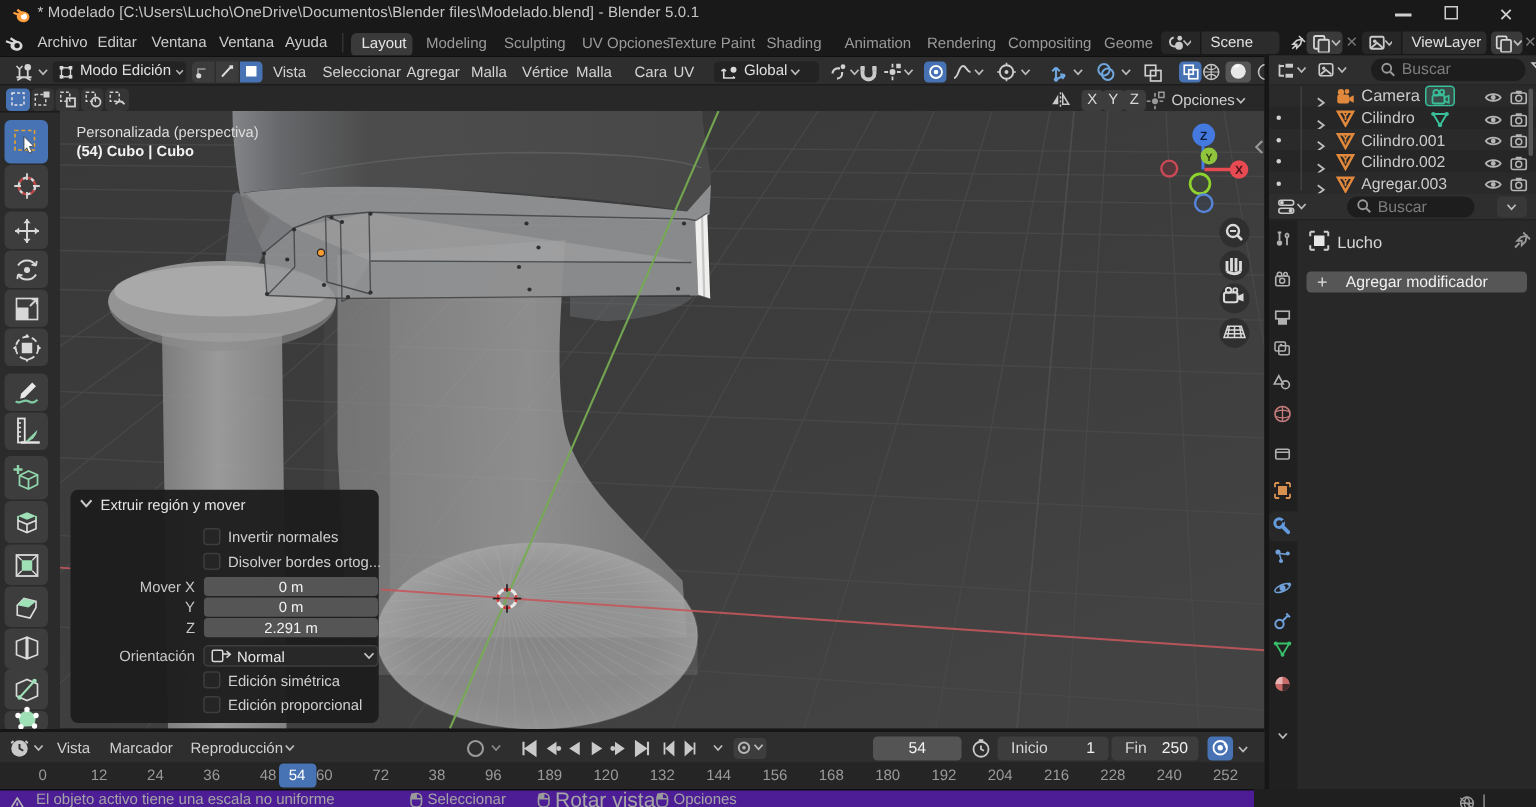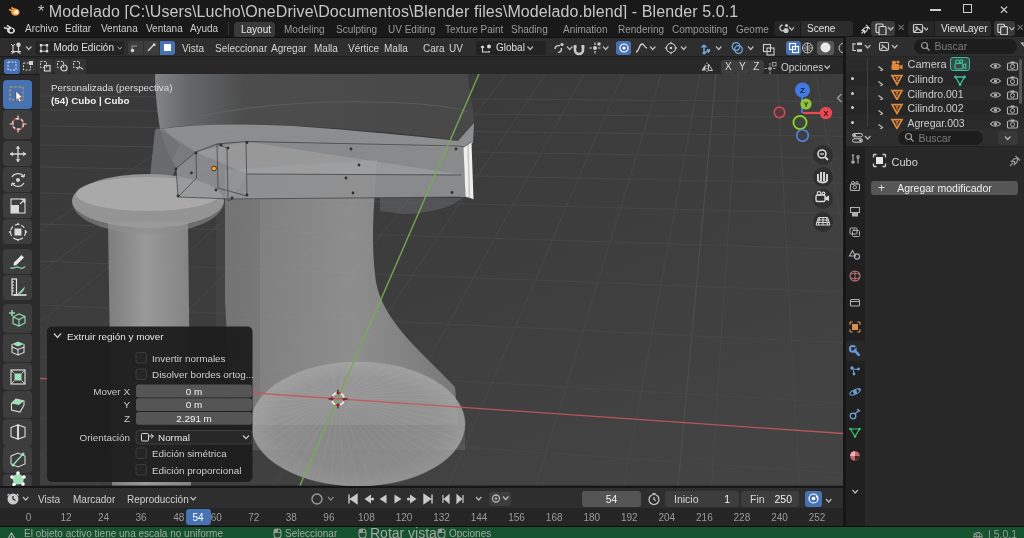--- a/index.html
+++ b/index.html
@@ -4,42 +4,42 @@
 body{width:1024px;height:538px;position:relative;background:#1f1f1f;font-family:"Liberation Sans",sans-serif;overflow:hidden}
 .abs{position:absolute}
 .r{display:flex;align-items:center}
 </style></head><body>
 <div class="abs" style="left:0;top:0;width:1024px;height:19px;background:#191919">
 <div class="abs" style="left:8px;top:3px"><svg width="14" height="13" viewBox="0 0 14 13" style="">
         <path d="M3.2,8.2 C3.2,6 5.3,4.4 7.6,4.6 C9.9,4.8 11.6,6.4 11.6,8.3 C11.6,10.3 9.8,11.8 7.5,11.8 C5.2,11.8 3.2,10.2 3.2,8.2 Z" fill="#ff9f3e"></path>
         <circle cx="8" cy="8" r="2" fill="#fff"></circle>
         <path d="M1,5.5 L6,7.5 M3.5,3.5 L7.5,6.5" stroke="#ff9f3e" stroke-width="1.6"></path>
       </svg></div>
-<div class="abs" style="left:38px;top:3px;font-size:16px;color:#c7c7c7;letter-spacing:0.1px">* Modelado [C:\Users\Lucho\OneDrive\Documentos\Blender files\Modelado.blend] - Blender 5.0.1</div>
+<div class="abs" style="left:25px;top:3px;font-size:10px;color:#c7c7c7;letter-spacing:0.1px">* Modelado [C:\Users\Lucho\OneDrive\Documentos\Blender files\Modelado.blend] - Blender 5.0.1</div>
 <div class="abs" style="left:930px;top:9px;width:11px;height:1.5px;background:#cfcfcf"></div>
 <div class="abs" style="left:963px;top:4px;width:9px;height:9px;border:1.2px solid #cfcfcf"></div>
 <div class="abs" style="left:999px;top:3px;font-size:12px;color:#cfcfcf">✕</div>
 </div>
 <div class="abs" style="left:0;top:19px;width:1024px;height:18px;background:#191919">
 <div class="abs" style="left:3px;top:2px"><svg width="16" height="14" viewBox="0 0 16 14" style="">
         <path d="M4,9.5 C4,7.5 6,6 8.2,6.2 C10.4,6.4 12,7.9 12,9.6 C12,11.4 10.2,12.8 8,12.8 C5.8,12.8 4,11.3 4,9.5 Z" fill="#d8d8d8"></path>
         <circle cx="8.4" cy="9.4" r="1.8" fill="#191919"></circle>
         <path d="M1,6.5 L6.5,8.5 M4,4.5 L8,7" stroke="#d8d8d8" stroke-width="1.5"></path>
       </svg><path transform="translate(-17,0)" d="M17,6 l2.7,3 l2.7,-3" stroke="#bbb" stroke-width="1.2" fill="none"></path></div>
 <div class="abs" style="left:25px;top:4px;font-size:10px;color:#cdcdcd">Archivo</div>
 <div class="abs" style="left:65px;top:4px;font-size:10px;color:#cdcdcd">Editar</div>
 <div class="abs" style="left:101px;top:4px;font-size:10px;color:#cdcdcd">Ventana</div>
 <div class="abs" style="left:146px;top:4px;font-size:10px;color:#cdcdcd">Ventana</div>
 <div class="abs" style="left:190px;top:4px;font-size:10px;color:#cdcdcd">Ayuda</div>
 <div class="abs" style="left:228px;top:3px;width:1px;height:13px;background:#333"></div>
 <div class="abs" style="left:234px;top:3px;width:41px;height:16px;background:#3a3a3a;border-radius:4px"></div>
 <div class="abs" style="left:241px;top:5px;font-size:10px;color:#e6e6e6">Layout</div>
 <div class="abs" style="left:284px;top:5px;font-size:10px;color:#9a9a9a">Modeling</div>
 <div class="abs" style="left:336px;top:5px;font-size:10px;color:#9a9a9a">Sculpting</div>
-<div class="abs" style="left:388px;top:5px;font-size:10px;color:#9a9a9a">UV Editing</div>
+<div class="abs" style="left:388px;top:5px;font-size:10px;color:#9a9a9a">UV Opciones</div>
 <div class="abs" style="left:445px;top:5px;font-size:10px;color:#9a9a9a">Texture Paint</div>
 <div class="abs" style="left:511px;top:5px;font-size:10px;color:#9a9a9a">Shading</div>
 <div class="abs" style="left:563px;top:5px;font-size:10px;color:#9a9a9a">Animation</div>
 <div class="abs" style="left:618px;top:5px;font-size:10px;color:#9a9a9a">Rendering</div>
 <div class="abs" style="left:672px;top:5px;font-size:10px;color:#9a9a9a">Compositing</div>
 <div class="abs" style="left:736px;top:5px;font-size:10px;color:#9a9a9a">Geome</div>
 <div class="abs" style="left:772px;top:1px;width:252px;height:16px;background:#191919"></div>
 <div class="abs r" style="left:774px;top:1.5px;width:26px;height:15px;background:#262626;border-radius:3px 0 0 3px;padding-left:3px">
       <svg width="17" height="13" viewBox="0 0 17 13" style="">
         <path d="M5.5,3 a3,3 0 1 0 3,4.5" fill="none" stroke="#c9c9c9" stroke-width="1.3"></path>
@@ -865,21 +865,21 @@
         <path d="M7,2.2 A4.8,4.8 0 0 0 2.2,7 L7,7 Z" fill="#e8b4b4"></path>
         <path d="M7,11.8 A4.8,4.8 0 0 0 11.8,7 L7,7 Z" fill="#402a2a"></path>
       </svg></div>
 <div class="abs" style="left:4px;top:355px"><svg width="12" height="12" viewBox="0 0 12 12" style="">
         <path d="M2.5,4 l2.7,3 l2.7,-3" stroke="#bbb" stroke-width="1.2" fill="none"></path>
       </svg></div>
 <div class="abs" style="left:26px;top:24px"><svg width="15" height="15" viewBox="0 0 15 15" style="">
         <rect x="4" y="4" width="7" height="7" fill="#e6e6e6"></rect>
         <path d="M1.5,1.5 h3 M1.5,1.5 v3 M13.5,1.5 h-3 M13.5,1.5 v3 M1.5,13.5 h3 M1.5,13.5 v-3 M13.5,13.5 h-3 M13.5,13.5 v-3" stroke="#cfcfcf" stroke-width="1.3" fill="none"></path>
       </svg></div>
-<div class="abs" style="left:46px;top:27px;font-size:11px;color:#d6d6d6">Cubo</div>
+<div class="abs" style="left:46px;top:27px;font-size:11px;color:#d6d6d6">Lucho</div>
 <div class="abs" style="left:162px;top:25px"><svg width="13" height="13" viewBox="0 0 13 13" style="">
         <path d="M7.5,1 L12,5.5 M9.8,3.2 L6,4 L3.5,6.5 L6.5,6.5 L6.5,9.5 L9,7 L9.8,3.2 Z M5,8 L2,11" fill="none" stroke="#9a9a9a" stroke-width="1.2"></path>
       </svg></div>
 <div class="abs r" style="left:25.5px;top:52px;width:147px;height:14.5px;background:#565656;border-radius:3px;justify-content:center;font-size:10.5px;color:#efefef"><span style="position:absolute;left:7px;top:0.5px;font-size:12px;color:#dfdfdf">+</span>Agregar modificador</div>
 </div>
 <div class="abs" style="left:0;top:485.5px;width:843px;height:22.5px;background:#2e2e2e;border-top:2px solid #161616">
 <div class="abs r" style="left:6px;top:4px;height:14px">
       <svg width="28" height="14" viewBox="0 0 28 14" style="">
         <circle cx="7" cy="7" r="5.5" fill="#c9c9c9"></circle>
         <path d="M7,4 L7,7 L9.5,8.5" stroke="#2e2e2e" stroke-width="1.3" fill="none"></path>
@@ -959,36 +959,36 @@
 <div class="abs" style="left:0;top:508px;width:843px;height:18px;background:#252525">
 <div class="abs" style="left:28.5px;top:4px;font-size:10px;color:#9b9b9b;transform:translateX(-50%)">0</div>
 <div class="abs" style="left:66.0px;top:4px;font-size:10px;color:#9b9b9b;transform:translateX(-50%)">12</div>
 <div class="abs" style="left:103.6px;top:4px;font-size:10px;color:#9b9b9b;transform:translateX(-50%)">24</div>
 <div class="abs" style="left:141.1px;top:4px;font-size:10px;color:#9b9b9b;transform:translateX(-50%)">36</div>
 <div class="abs" style="left:178.7px;top:4px;font-size:10px;color:#9b9b9b;transform:translateX(-50%)">48</div>
 <div class="abs" style="left:216.2px;top:4px;font-size:10px;color:#9b9b9b;transform:translateX(-50%)">60</div>
 <div class="abs" style="left:253.8px;top:4px;font-size:10px;color:#9b9b9b;transform:translateX(-50%)">72</div>
 <div class="abs" style="left:291.3px;top:4px;font-size:10px;color:#9b9b9b;transform:translateX(-50%)">38</div>
 <div class="abs" style="left:328.9px;top:4px;font-size:10px;color:#9b9b9b;transform:translateX(-50%)">96</div>
-<div class="abs" style="left:366.4px;top:4px;font-size:10px;color:#9b9b9b;transform:translateX(-50%)">108</div>
+<div class="abs" style="left:366.4px;top:4px;font-size:10px;color:#9b9b9b;transform:translateX(-50%)">189</div>
 <div class="abs" style="left:404.0px;top:4px;font-size:10px;color:#9b9b9b;transform:translateX(-50%)">120</div>
 <div class="abs" style="left:441.5px;top:4px;font-size:10px;color:#9b9b9b;transform:translateX(-50%)">132</div>
 <div class="abs" style="left:479.1px;top:4px;font-size:10px;color:#9b9b9b;transform:translateX(-50%)">144</div>
 <div class="abs" style="left:516.6px;top:4px;font-size:10px;color:#9b9b9b;transform:translateX(-50%)">156</div>
 <div class="abs" style="left:554.2px;top:4px;font-size:10px;color:#9b9b9b;transform:translateX(-50%)">168</div>
 <div class="abs" style="left:591.8px;top:4px;font-size:10px;color:#9b9b9b;transform:translateX(-50%)">180</div>
 <div class="abs" style="left:629.3px;top:4px;font-size:10px;color:#9b9b9b;transform:translateX(-50%)">192</div>
 <div class="abs" style="left:666.8px;top:4px;font-size:10px;color:#9b9b9b;transform:translateX(-50%)">204</div>
 <div class="abs" style="left:704.4px;top:4px;font-size:10px;color:#9b9b9b;transform:translateX(-50%)">216</div>
 <div class="abs" style="left:741.9px;top:4px;font-size:10px;color:#9b9b9b;transform:translateX(-50%)">228</div>
 <div class="abs" style="left:779.5px;top:4px;font-size:10px;color:#9b9b9b;transform:translateX(-50%)">240</div>
 <div class="abs" style="left:817.0px;top:4px;font-size:10px;color:#9b9b9b;transform:translateX(-50%)">252</div>
 <div class="abs r" style="left:185.5px;top:1px;width:25px;height:16px;background:#4772b3;border-radius:3px;justify-content:center;font-size:10px;color:#fff">54</div>
 </div>
-<div class="abs" style="left:0;top:526px;width:1024px;height:12px;background:#14532d;border-top:1px solid #0e0e0e">
+<div class="abs" style="left:0;top:526px;width:836px;height:12px;background:#4c1d95;border-top:1px solid #0e0e0e">
 <div class="abs" style="left:6px;top:1px"><svg width="11" height="10" viewBox="0 0 11 10" style="">
         <path d="M5.5,1 L10.5,9 L0.5,9 Z" fill="none" stroke="#b5b5b5" stroke-width="1.1"></path>
         <path d="M5.5,4 L5.5,6.3 M5.5,7.6 L5.5,8.2" stroke="#b5b5b5" stroke-width="1.1"></path>
       </svg></div>
 <div class="abs" style="left:24px;top:1px;font-size:10px;color:#a5a5a5">El objeto activo tiene una escala no uniforme</div>
 <div class="abs r" style="left:273px;top:0px;height:12px">
       <svg width="9" height="11" viewBox="0 0 9 11" style="">
         <rect x="1" y="1" width="7" height="9" rx="3" fill="none" stroke="#9a9a9a" stroke-width="1.1"></rect>
         <path d="M4.5,1 L4.5,4.5 M1,4.5 L8,4.5" stroke="#9a9a9a" stroke-width="0.9"></path>
         <rect x="1" y="1" width="3.5" height="3.5" fill="#9a9a9a"></rect>

